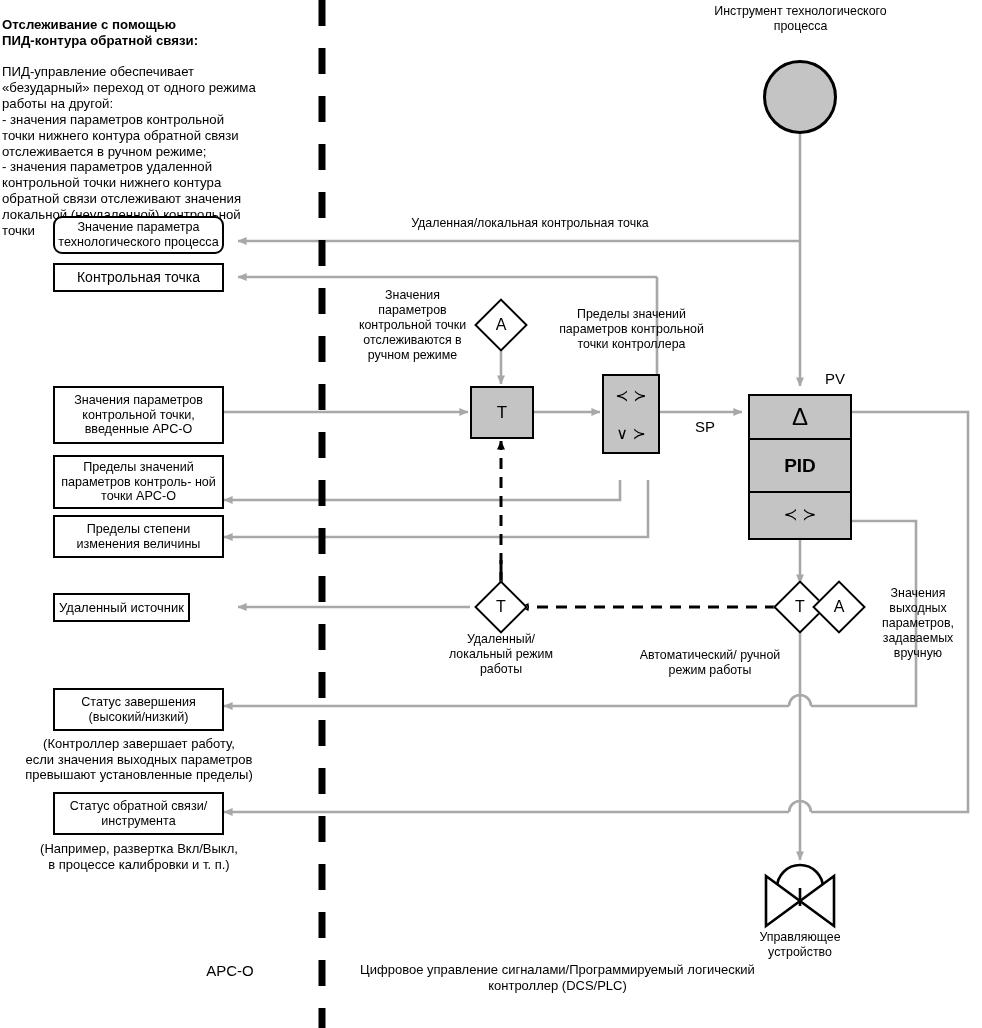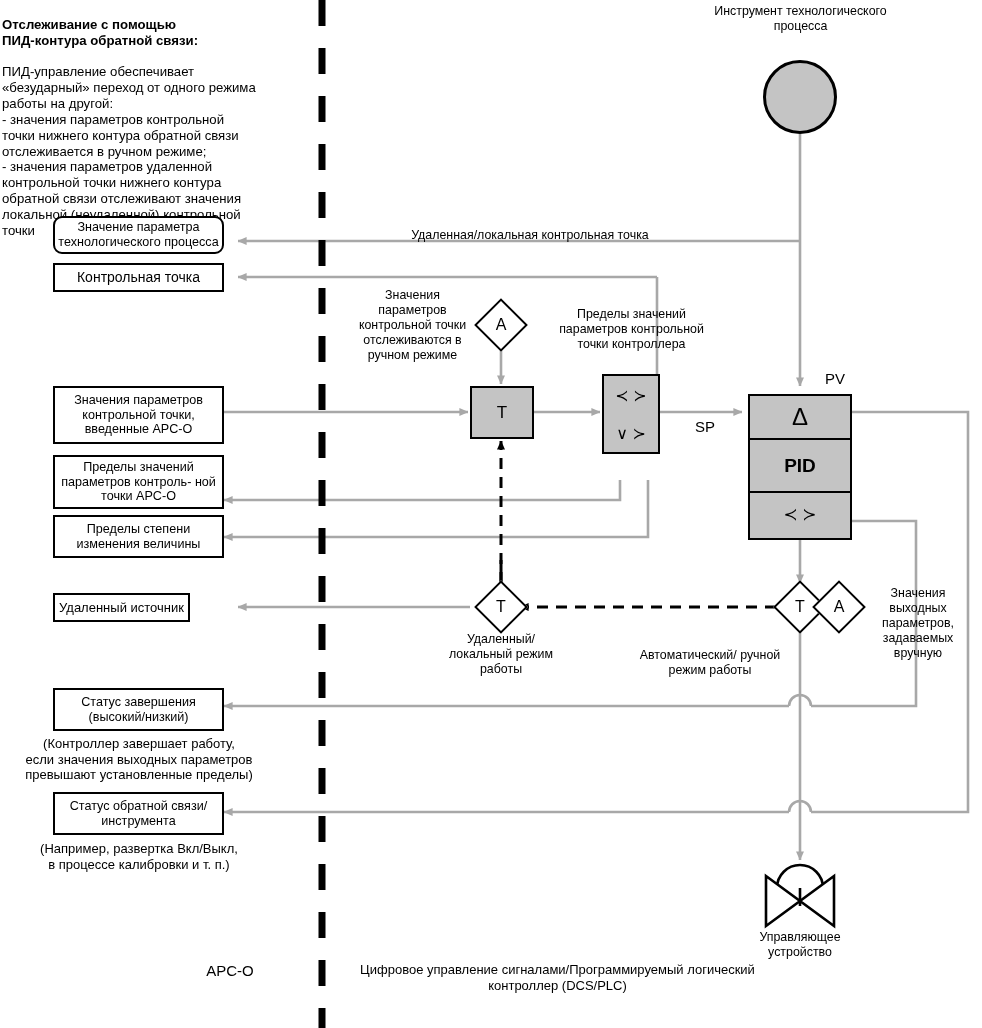--- a/index.html
+++ b/index.html
@@ -227,21 +227,21 @@
     <div class="sq"></div>
     <div class="dl">A</div>
   </div>
 
   <div id="inst"></div>
 
   <div class="cap" style="left:713px;top:4px;width:175px;">Инструмент
 технологического
 процесса</div>
 
-  <div class="cap" style="left:360px;top:216px;width:340px;margin-top:12px;">Удаленная/локальная контрольная точка</div>
+  <div class="cap" style="left:360px;top:216px;width:340px;">Удаленная/локальная контрольная точка</div>
 
   <div class="cap" style="left:350px;top:288px;width:125px;">Значения
 параметров
 контрольной
 точки
 отслеживаются
 в ручном режиме</div>
 
   <div class="cap" style="left:549px;top:307px;width:165px;">Пределы значений
 параметров

